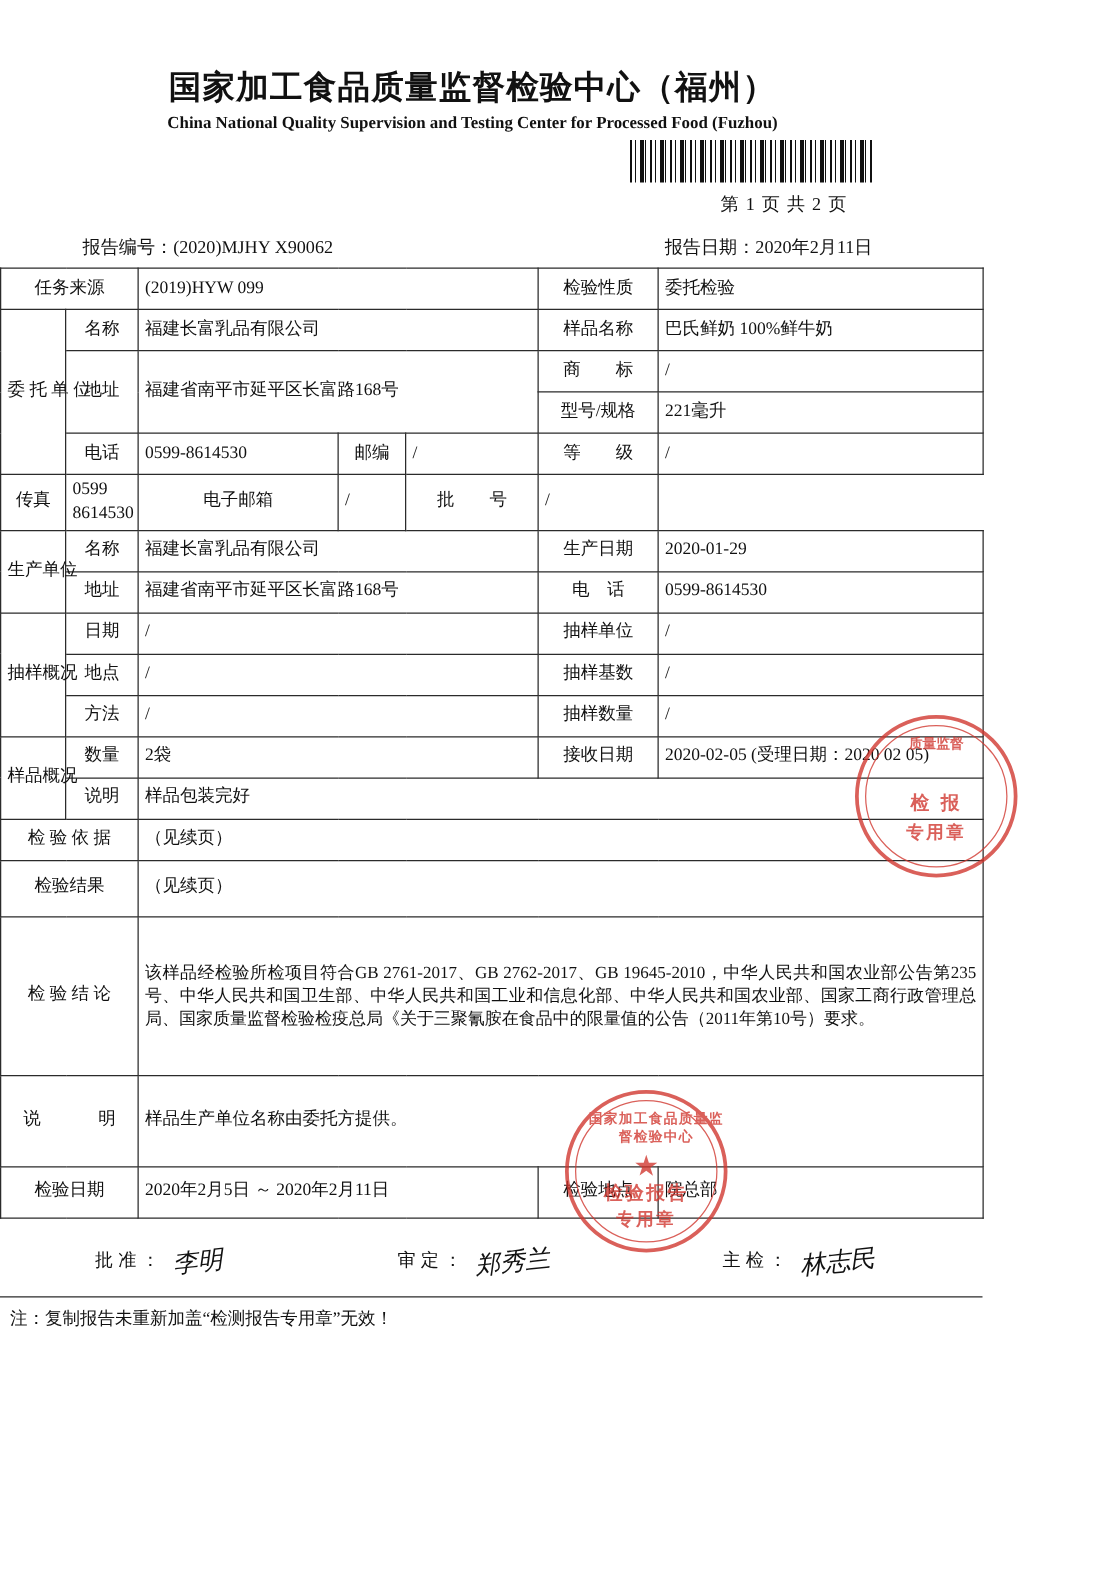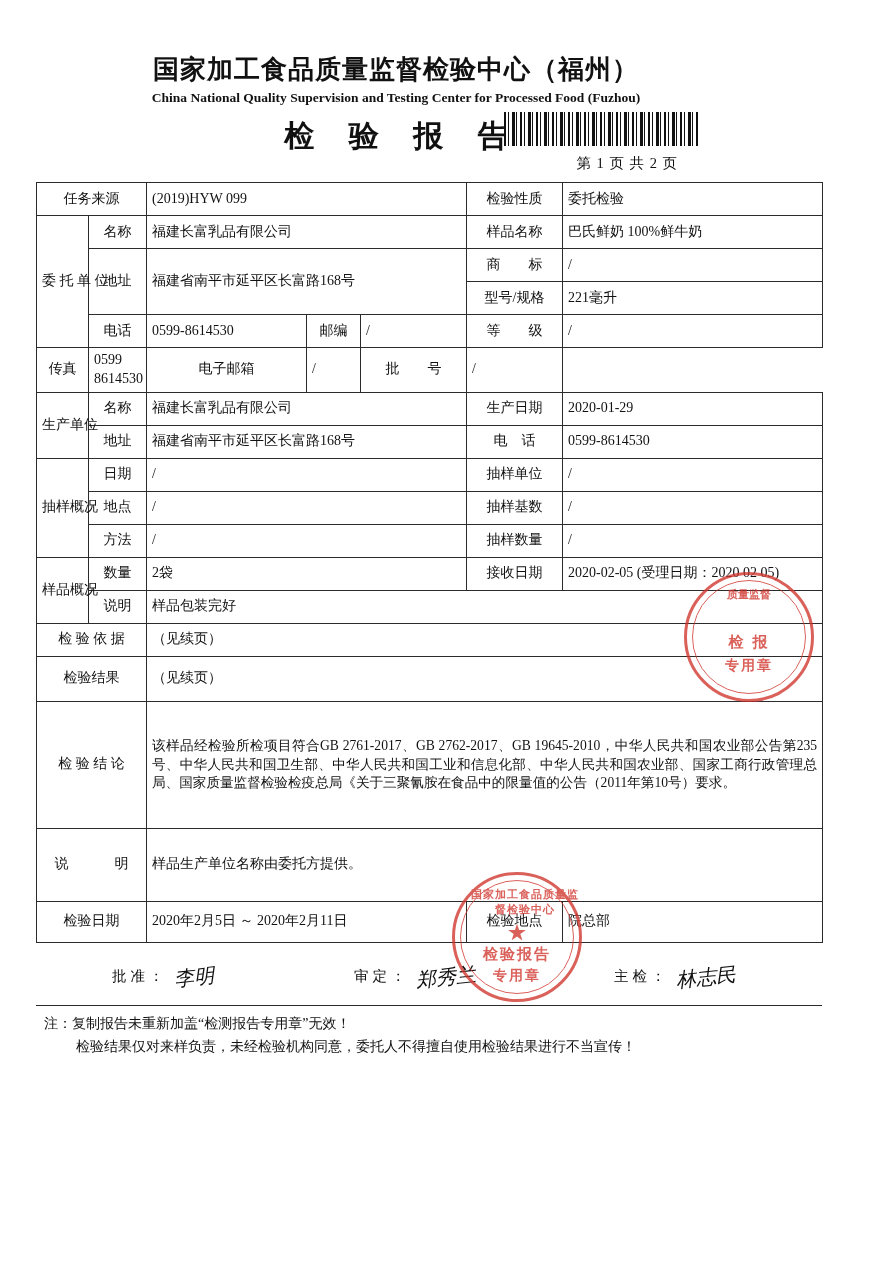--- a/index.html
+++ b/index.html
@@ -13,21 +13,20 @@
     position: relative;
     font-family: "Liberation Serif", "DejaVu Serif", serif;
     color: #111;
     overflow: hidden;
   }
   .page {
     position: relative;
     width: 756px;
     height: 1261px;
     box-sizing: border-box;
-    padding-left: 36px;
   }
 
   
   .header {
     text-align: center;
     padding-top: 52px;
   }
   .title-cn {
     font-size: 26px;
     font-weight: bold;
@@ -251,26 +250,33 @@
 </head>
 <body>
 
 <div class="page">
 
   <div class="header">
     <div class="title-cn">国家加工食品质量监督检验中心（福州）</div>
     <div class="title-en">China National Quality Supervision and Testing Center for Processed Food (Fuzhou)</div>
 
     <div class="report-title-row">
-      <div class="report-title-cn">检 验 报 告</div>
       <div class="barcode"></div>
       <div class="page-no">第 1 页  共 2 页</div>
     </div>
   </div>
 
+  <div class="idline">
+    <div class="left">
+      <span>报告编号：</span><span>(2020)MJHY X90062</span>
+    </div>
+    <div class="right">
+      <span>报告日期：</span><span>2020年2月11日</span>
+    </div>
+  </div>
 
   <table class="main">
     <colgroup>
       <col style="width:52px">
       <col style="width:58px">
       <col style="width:160px">
       <col style="width:54px">
       <col style="width:106px">
       <col style="width:96px">
       <col style="width:260px">
@@ -416,21 +422,20 @@
       <span class="lab">审定：</span><span class="hand">郑秀兰</span>
     </div>
     <div class="sig sig3">
       <span class="lab">主检：</span><span class="hand">林志民</span>
     </div>
   </div>
 
   <div class="footrule"></div>
   <div class="footer">
     <div class="l1">注：复制报告未重新加盖“检测报告专用章”无效！</div>
-    <div class="l2">检验结果仅对来样负责，未经检验机构同意，委托人不得擅自使用检验结果进行不当宣传！</div>
   </div>
 
   <div class="seal seal-main">
     <div class="ring"></div>
     <div class="arc">国家加工食品质量监督检验中心</div>
     <div class="star">★</div>
     <div class="b1">检验报告</div>
     <div class="b2">专用章</div>
   </div>
 

